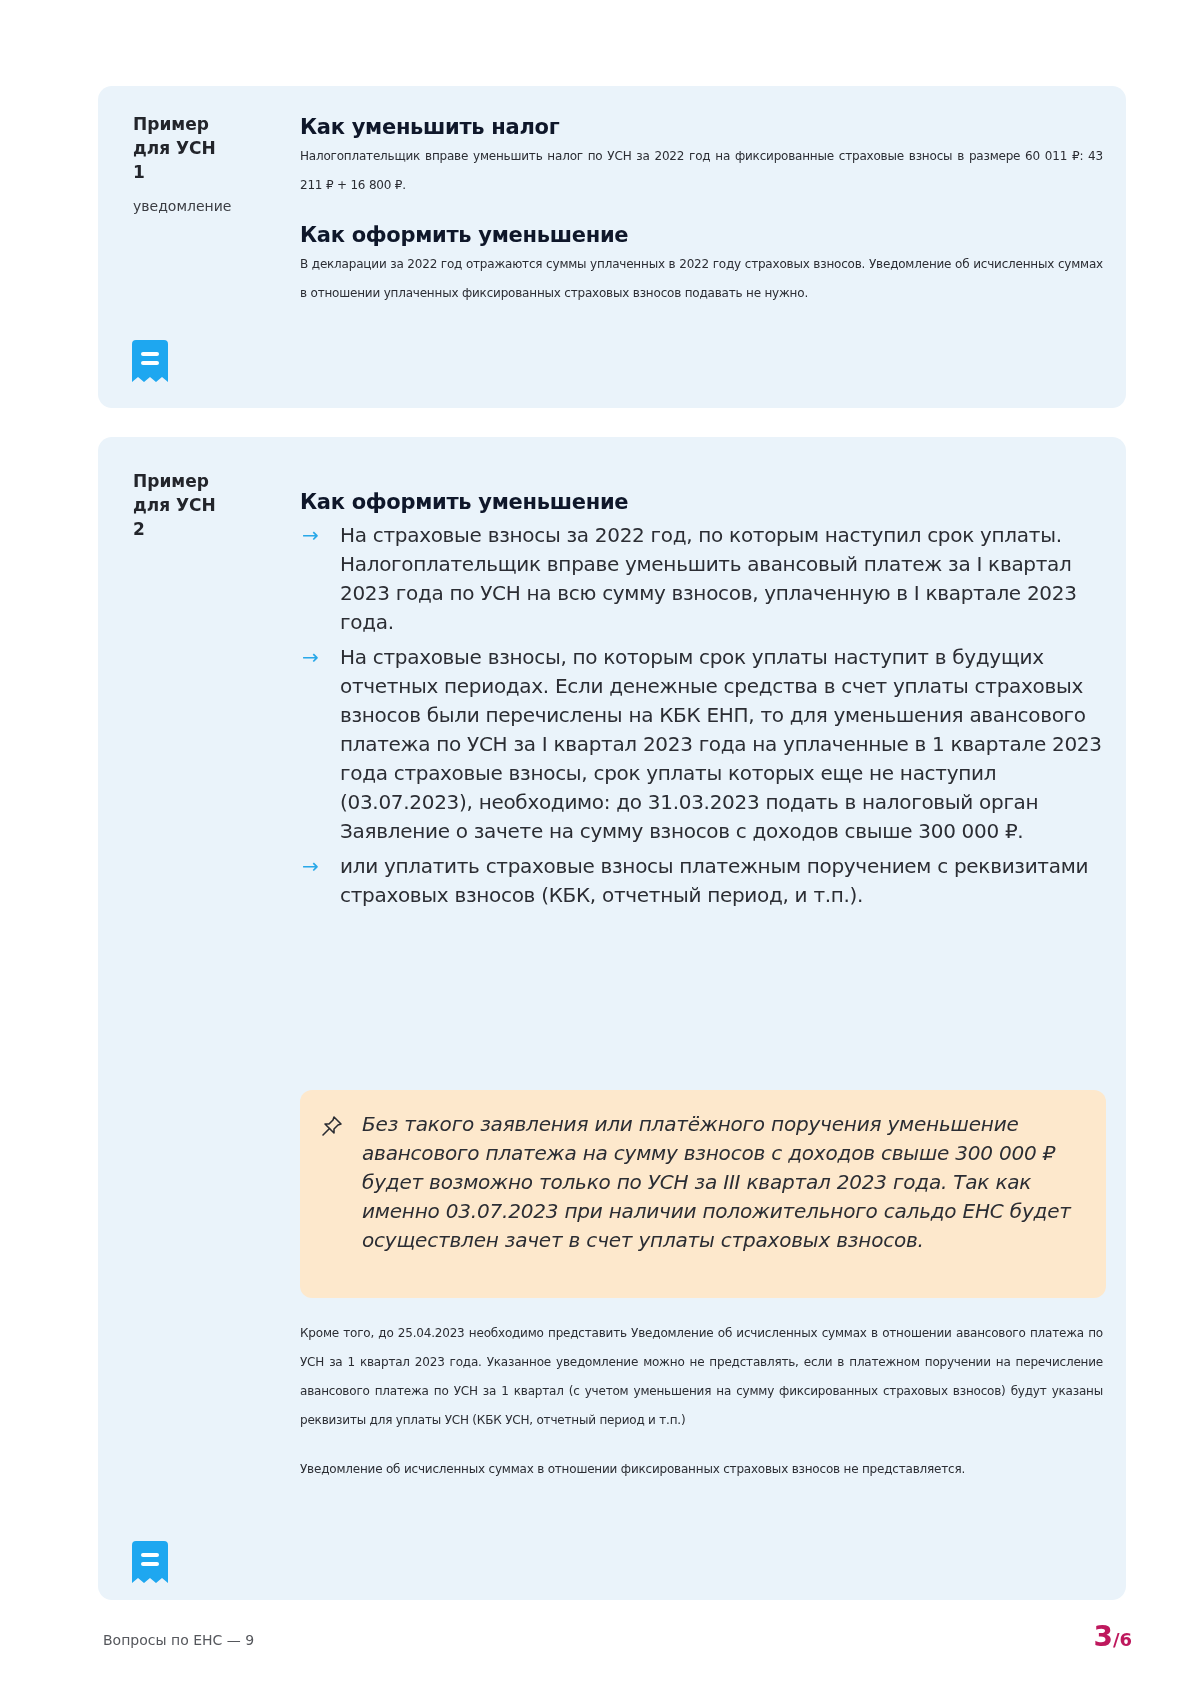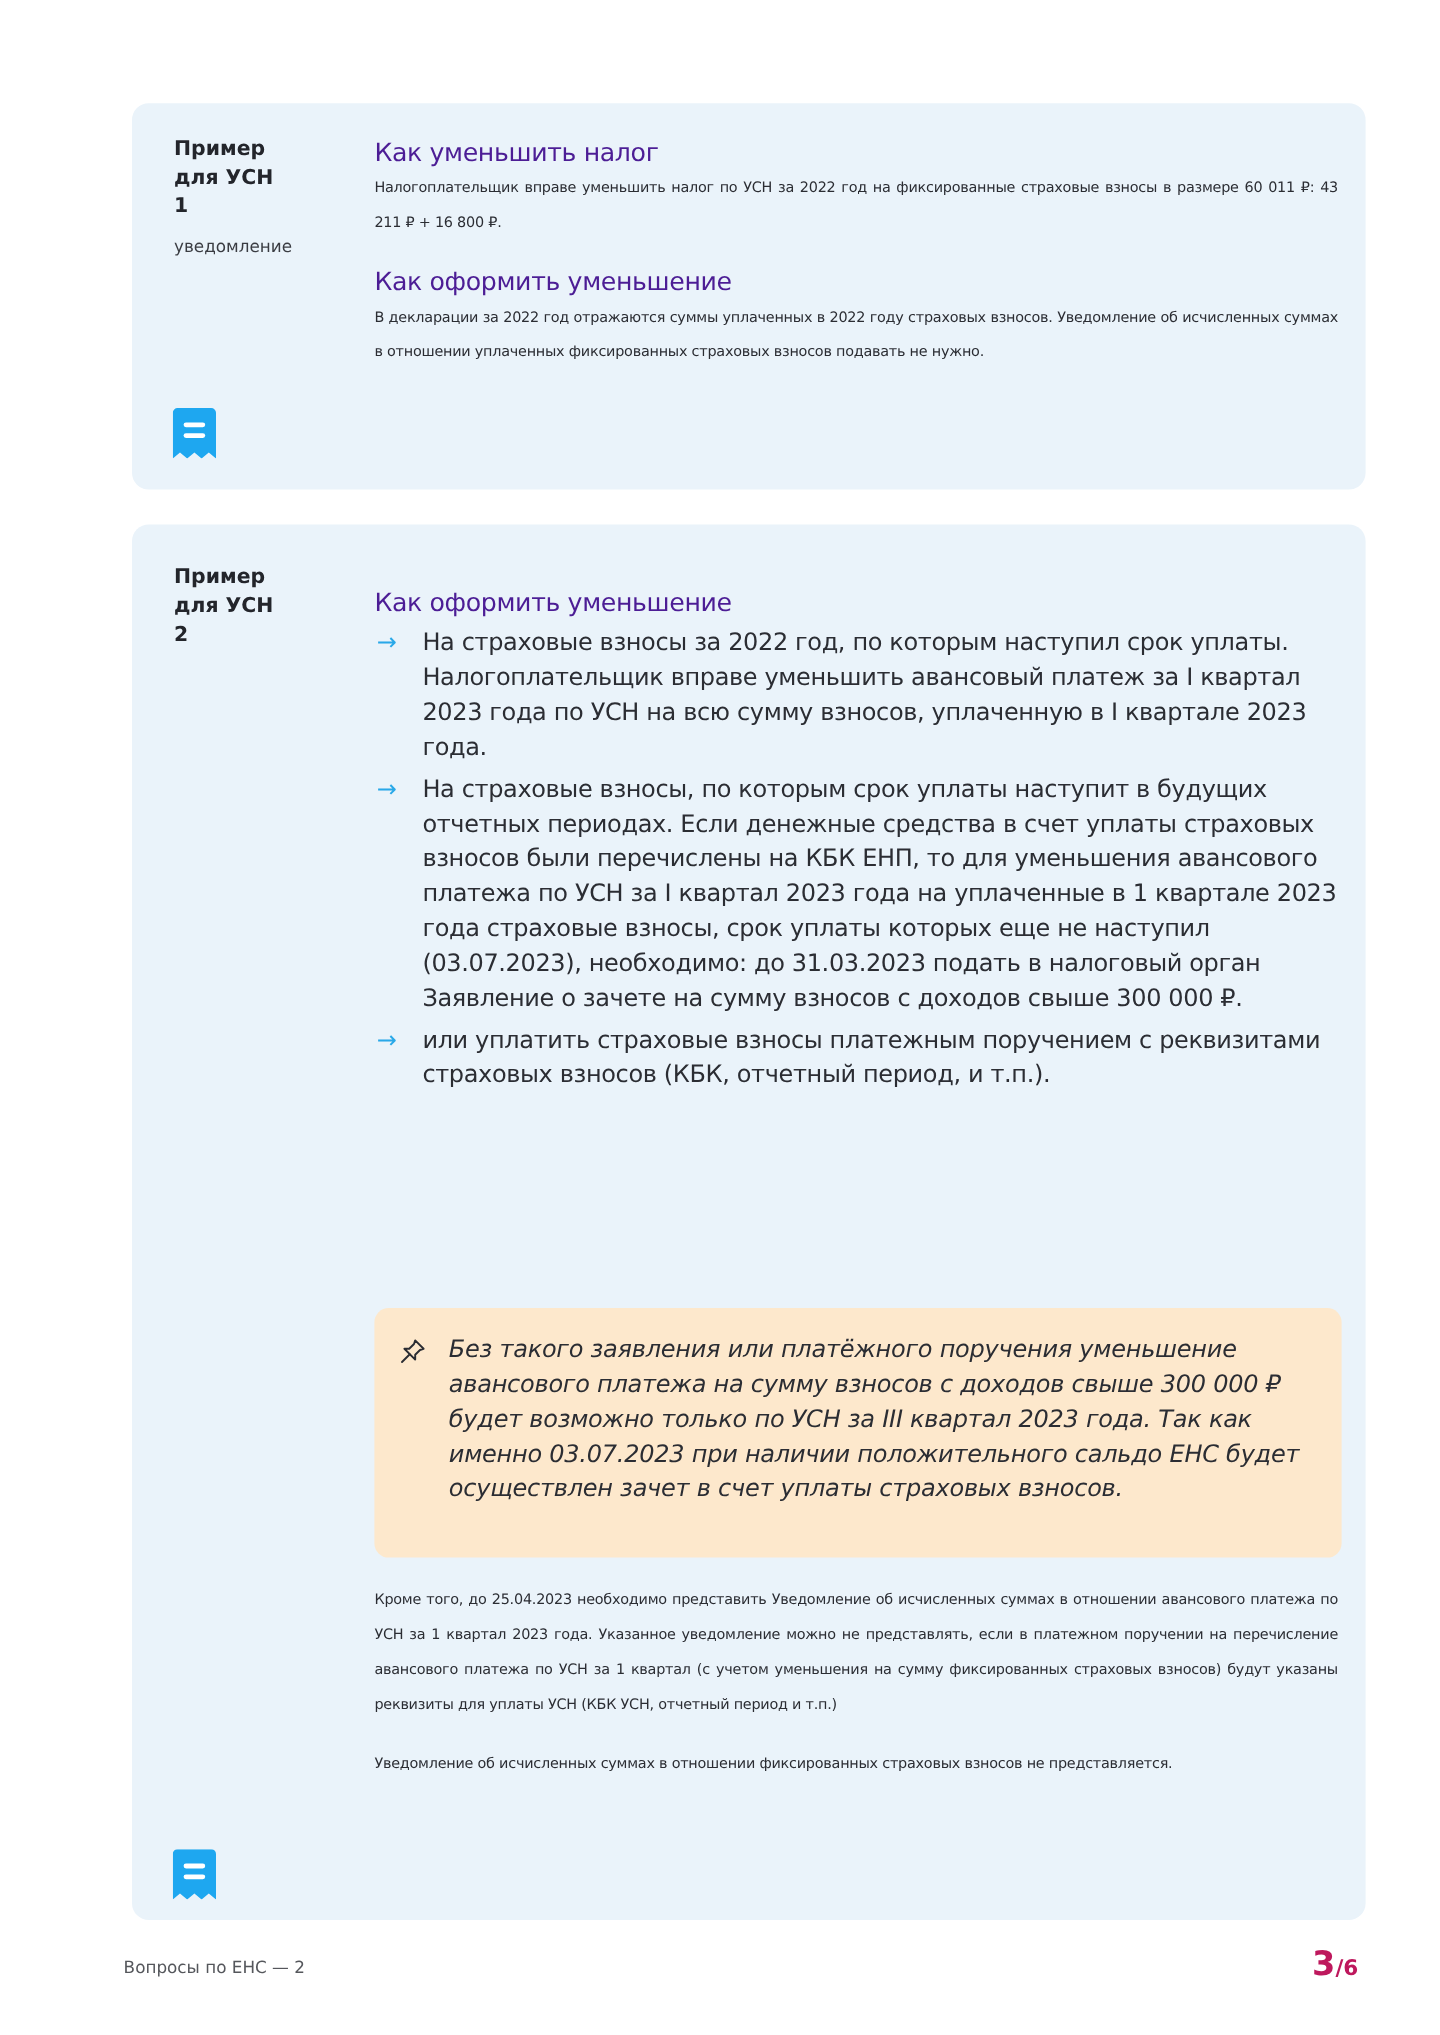--- a/index.html
+++ b/index.html
@@ -1,24 +1,24 @@
 <!DOCTYPE html>
 <html><head>
 <meta charset="utf-8">
 <style>
   html, body { margin: 0; padding: 0; background: #ffffff; }
   body { width: 1200px; height: 1696px; position: relative; font-family: "DejaVu Sans", sans-serif; color: #2b2d33; overflow: hidden; }
-  .card { position: absolute; left: 110px; width: 1028px; background: #eaf3fa; border-radius: 14px; }
+  .card { position: absolute; left: 98px; width: 1028px; background: #eaf3fa; border-radius: 14px; }
   #card1 { top: 86px; height: 322px; }
   #card2 { top: 437px; height: 1163px; }
   .side-label { position: absolute; left: 35px; font-weight: bold; font-size: 17px; line-height: 24px; color: #23252b; width: 120px; }
   .side-sub { position: absolute; left: 35px; font-size: 14px; color: #3a3c42; }
   .receipt { position: absolute; left: 34px; width: 36px; height: 42px; }
   .content { position: absolute; left: 202px; right: 23px; }
-  h3 { margin: 0; font-size: 21px; line-height: 30px; font-weight: normal; color: #4c1d95; letter-spacing: -0.3px; }
+  h3 { margin: 0; font-size: 21px; line-height: 30px; font-weight: bold; color: #0f172a; letter-spacing: -0.3px; }
   p { margin: 0; font-size: 12px; line-height: 29px; text-align: justify; letter-spacing: -0.2px; }
   .list { list-style: none; margin: 0; padding: 0; }
   .list li { position: relative; padding-left: 40px; font-size: 20px; line-height: 29px; margin-bottom: 6px; letter-spacing: -0.3px; }
   .arrow { position: absolute; left: 2px; top: 0; color: #29a8e8; font-size: 20px; }
   .note { position: absolute; left: 202px; width: 806px; top: 653px; height: 208px; background: #fde8cc; border-radius: 12px; font-style: italic; }
   .note-text { position: absolute; left: 62px; top: 20px; right: 20px; font-size: 20px; line-height: 29px; color: #2b2d33; letter-spacing: -0.2px; }
   .pin { position: absolute; left: 20px; top: 24px; width: 24px; height: 24px; }
   .footer-left { position: absolute; left: 103px; top: 1632px; font-size: 14px; color: #55575c; }
   .footer-right { position: absolute; right: 68px; top: 1620px; font-weight: bold; color: #be185d; }
   .footer-right .big { font-size: 28px; }
@@ -75,16 +75,16 @@
     <p style="margin-top:20px">Уведомление об исчисленных суммах в отношении фиксированных страховых взносов не представляется.</p>
   </div>
 
   <svg class="receipt" style="top:1104px" viewBox="0 0 36 42">
     <path d="M4 0 H32 A4 4 0 0 1 36 4 V42 L30 37 L24 42 L18 37 L12 42 L6 37 L0 42 V4 A4 4 0 0 1 4 0 Z" fill="#1ea7f0"></path>
     <rect x="9" y="12" width="18" height="4" rx="2" fill="#ffffff"></rect>
     <rect x="9" y="21" width="18" height="4" rx="2" fill="#ffffff"></rect>
   </svg>
 </div>
 
-<div class="footer-left">Вопросы по ЕНС — 2</div>
+<div class="footer-left">Вопросы по ЕНС — 9</div>
 <div class="footer-right">
   <span class="big">3</span><span class="small">/6</span>
 </div>
 
 </body></html>

